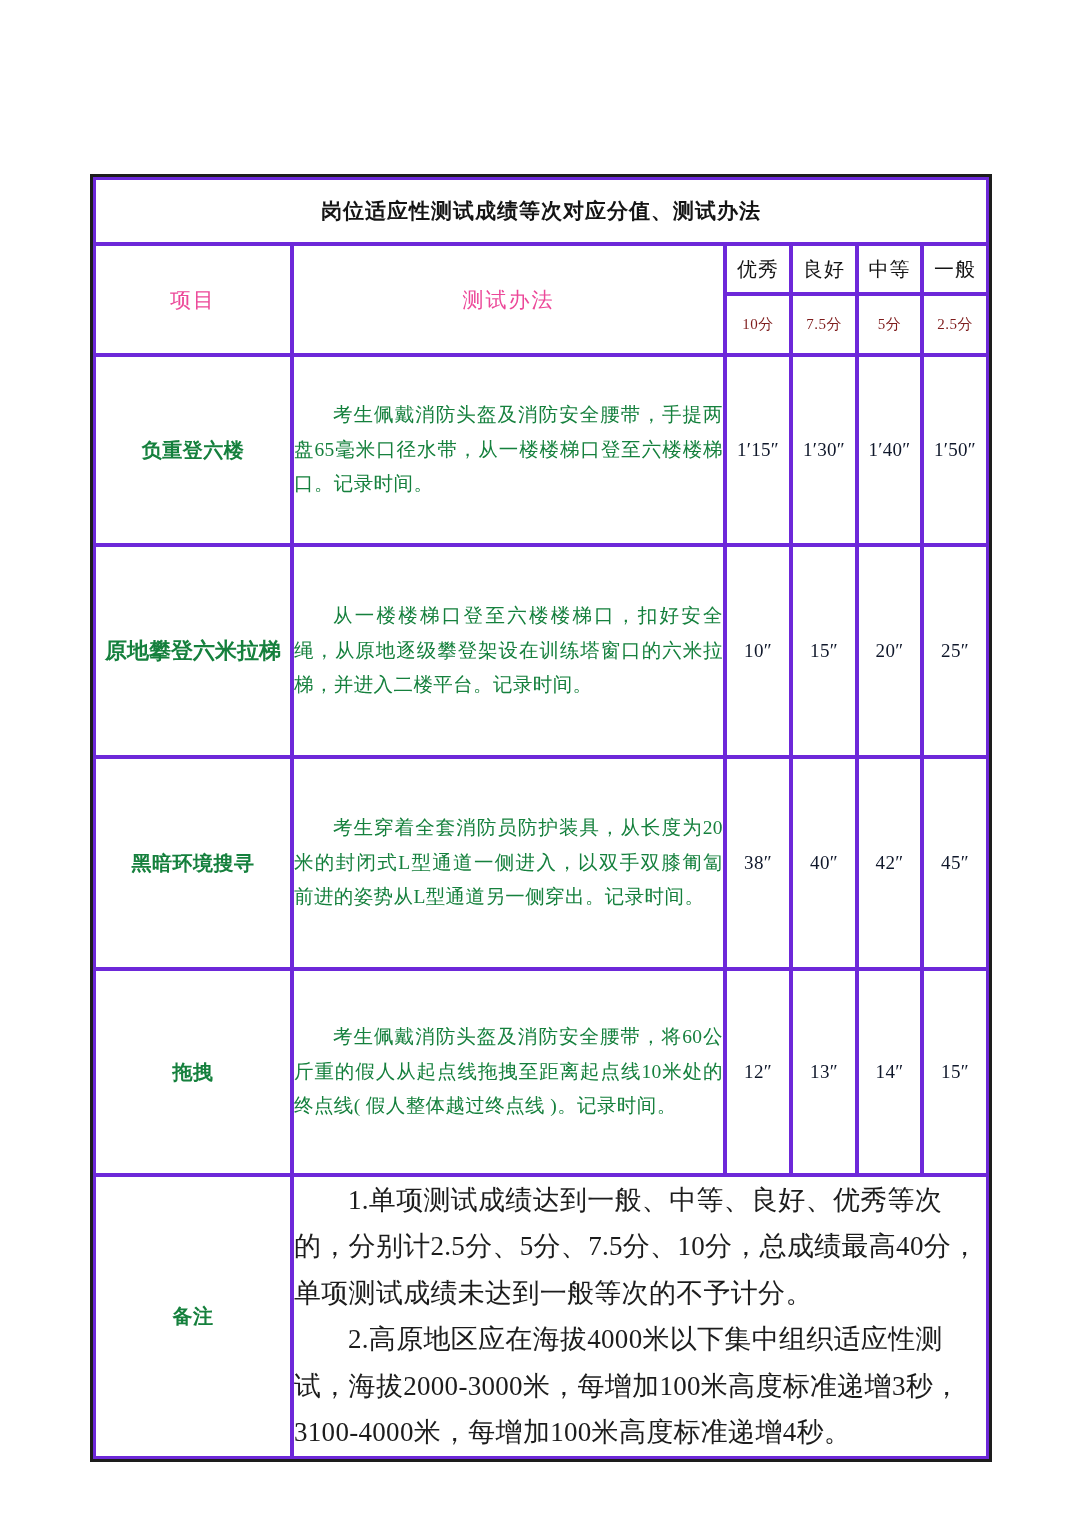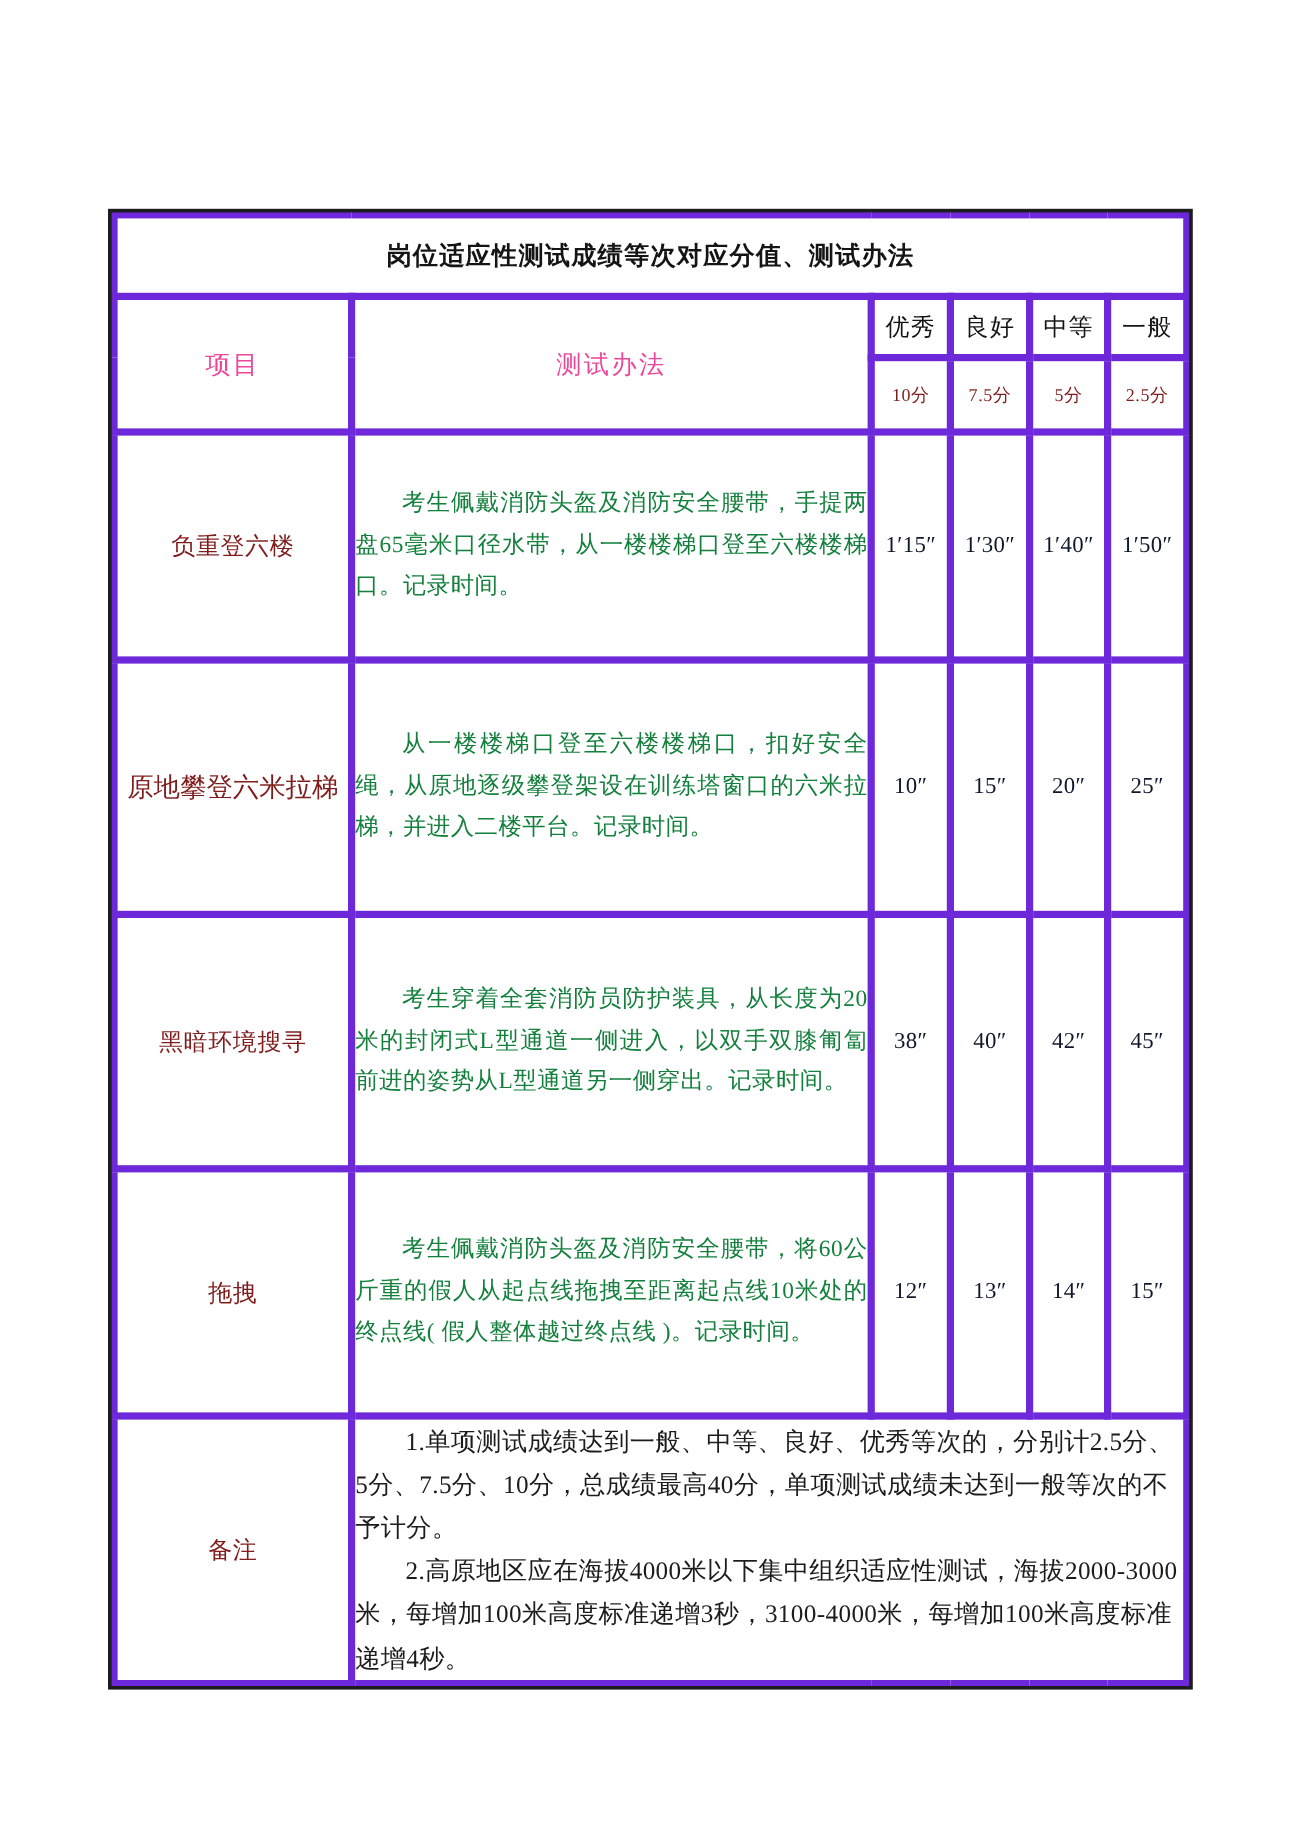--- a/index.html
+++ b/index.html
@@ -32,21 +32,21 @@
   }
 
   table.spec {
     border-collapse: collapse;
     width: 894px;
     table-layout: fixed;
     background: #fff;
   }
 
   table.spec td {
-    border: 6px solid #6d28d9;
+    border: 4px solid #6d28d9;
     vertical-align: middle;
     padding: 0;
     background: #fff;
   }
 
   
   table.spec {
     outline: 3px solid #1d1d1d;
     outline-offset: -1px;
   }
@@ -94,23 +94,23 @@
     font-family: "Liberation Serif", "DejaVu Serif", serif;
     font-size: 15px;
     color: #7f1d1d;
     letter-spacing: 0.5px;
   }
 
   
   .item-cell {
     text-align: center;
     font-family: "Liberation Sans", "DejaVu Sans", sans-serif;
-    font-weight: normal;
+    font-weight: bold;
     font-size: 20px;
-    color: #7f1d1d;
+    color: #15803d;
     letter-spacing: 0.5px;
     padding: 0 4px;
   }
   .item-cell.tight { font-size: 22px; letter-spacing: 0px; }
 
   .method-cell {
     font-family: "Liberation Serif", "DejaVu Serif", serif;
     font-size: 19.5px;
     line-height: 1.78;
     color: #15803d;
@@ -127,21 +127,21 @@
   .grade-cell {
     text-align: center;
     font-family: "Liberation Serif", "DejaVu Serif", serif;
     font-size: 19px;
     color: #0f172a;
     letter-spacing: 0.3px;
   }
 
   .notes-cell {
     font-family: "Liberation Serif", "DejaVu Serif", serif;
-    font-size: 21px;
+    font-size: 27px;
     line-height: 1.72;
     color: #1c1c1c;
     padding: 18px 14px 18px 18px;
     vertical-align: middle;
     text-align: left;
     letter-spacing: 0.3px;
   }
   .notes-cell p {
     margin: 0;
   }

